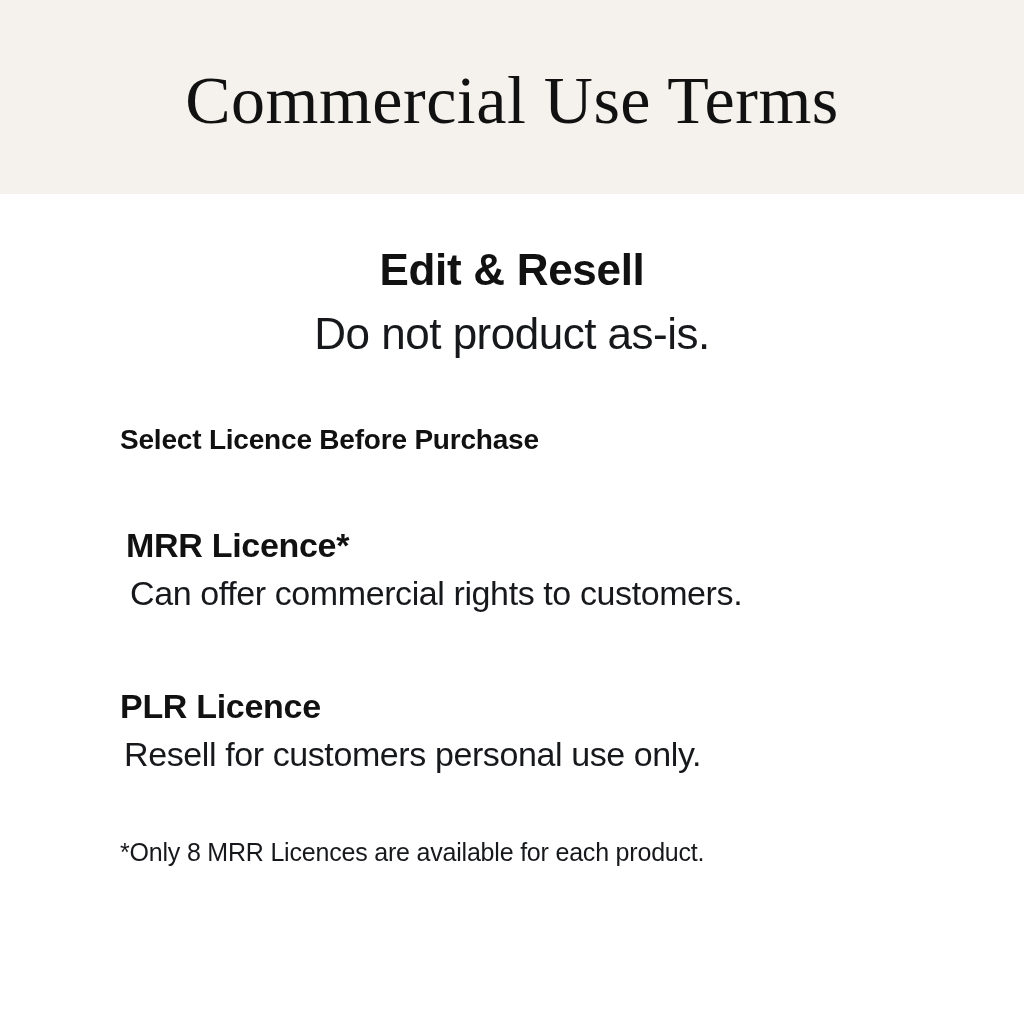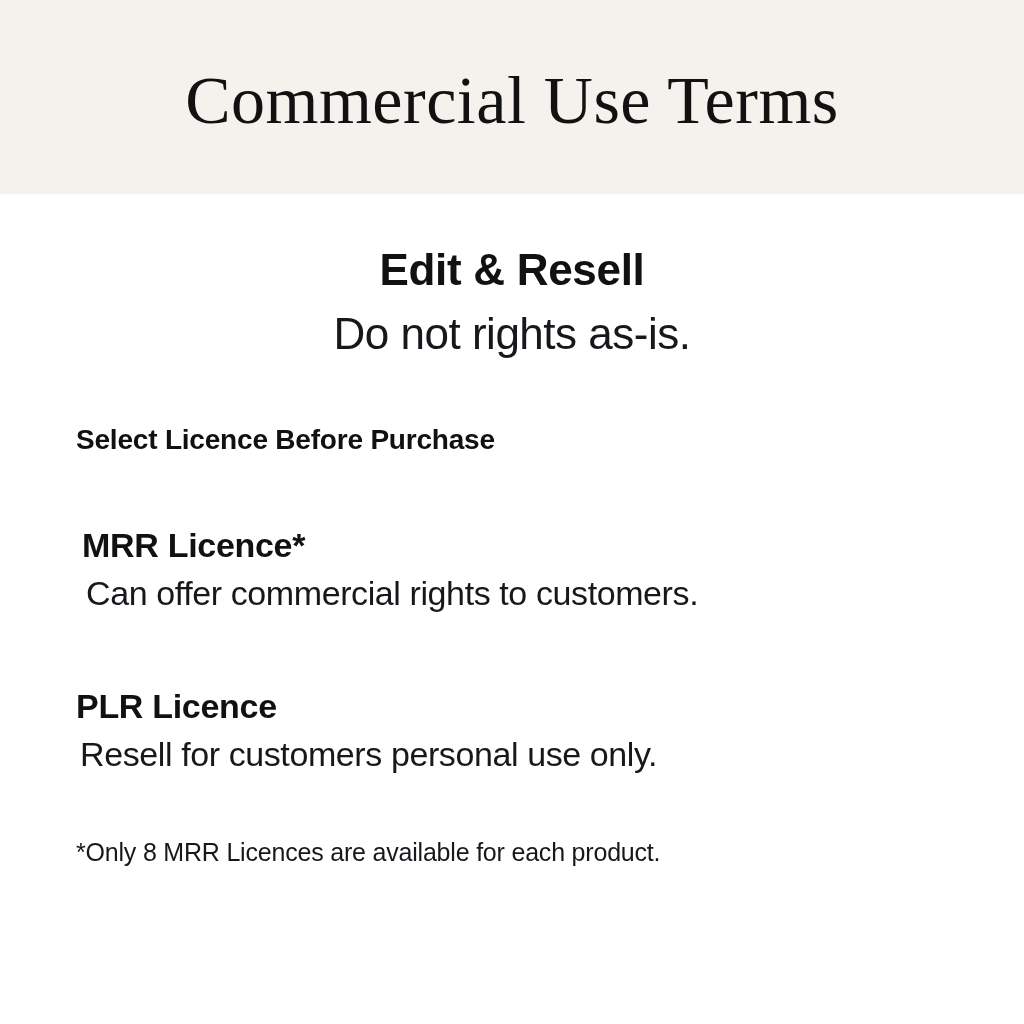--- a/index.html
+++ b/index.html
@@ -63,21 +63,21 @@
   }
   .edit-resell-sub {
     font-size: 44px;
     font-weight: 400;
     color: #16181b;
     letter-spacing: -0.5px;
     line-height: 1.25;
     margin: 12px 0 0 0;
   }
   .left-block {
-    padding-left: 76px;
+    padding-left: 120px;
     padding-right: 60px;
   }
   .select-licence {
     font-size: 28px;
     font-weight: 700;
     color: #111111;
     letter-spacing: -0.2px;
     margin-top: 62px;
     line-height: 1.2;
   }
@@ -119,21 +119,21 @@
 <div class="page">
 
   <div class="header-band">
     <h1 class="header-title">Commercial Use Terms</h1>
   </div>
 
   <div class="body-area">
 
     <div class="centered-block">
       <div class="edit-resell-head">Edit &amp; Resell</div>
-      <div class="edit-resell-sub">Do not rights as-is.</div>
+      <div class="edit-resell-sub">Do not product as-is.</div>
     </div>
 
     <div class="left-block">
 
       <div class="select-licence">Select Licence Before Purchase</div>
 
       <div class="licence-group second">
         <div class="licence-title">MRR Licence*</div>
         <div class="licence-desc">Can offer commercial rights to customers.</div>
       </div>

